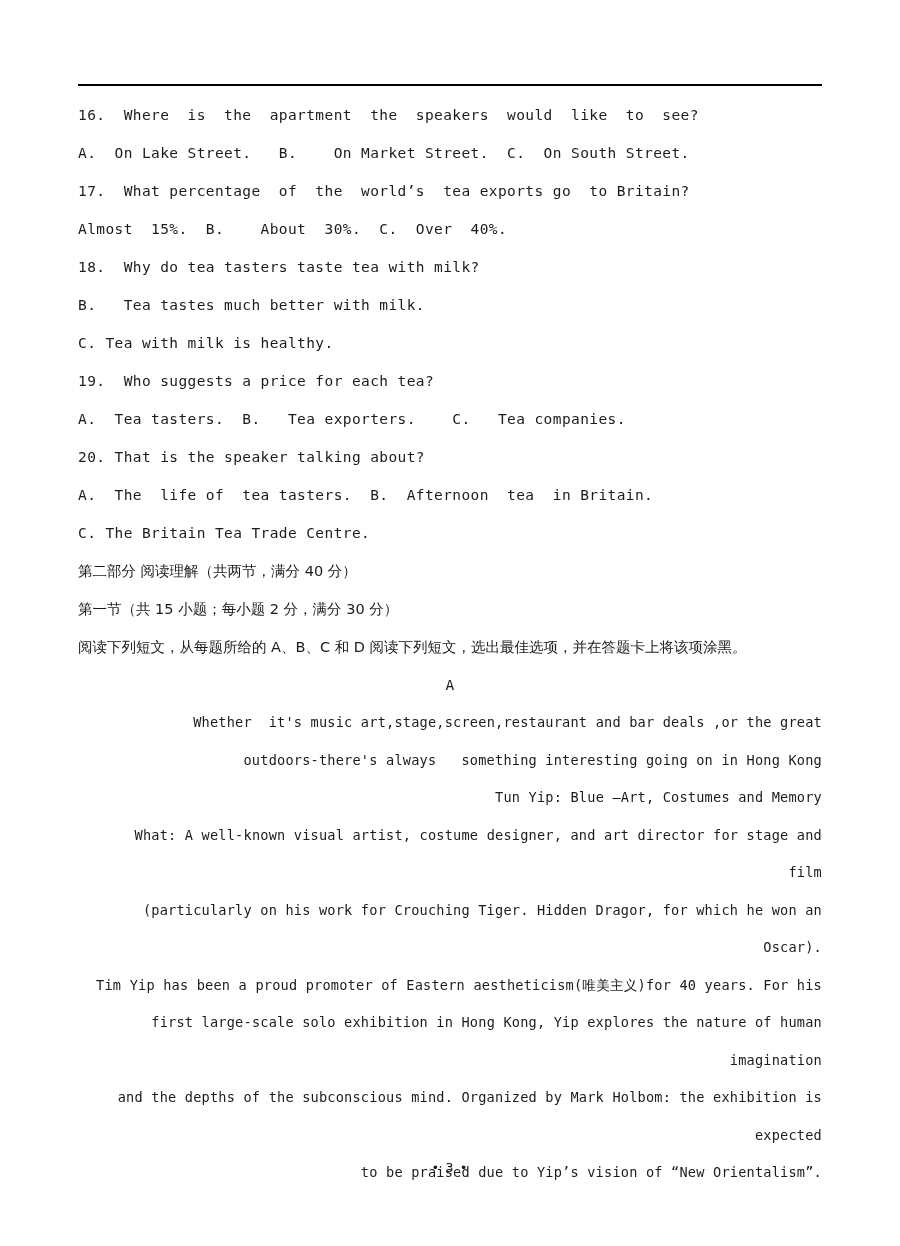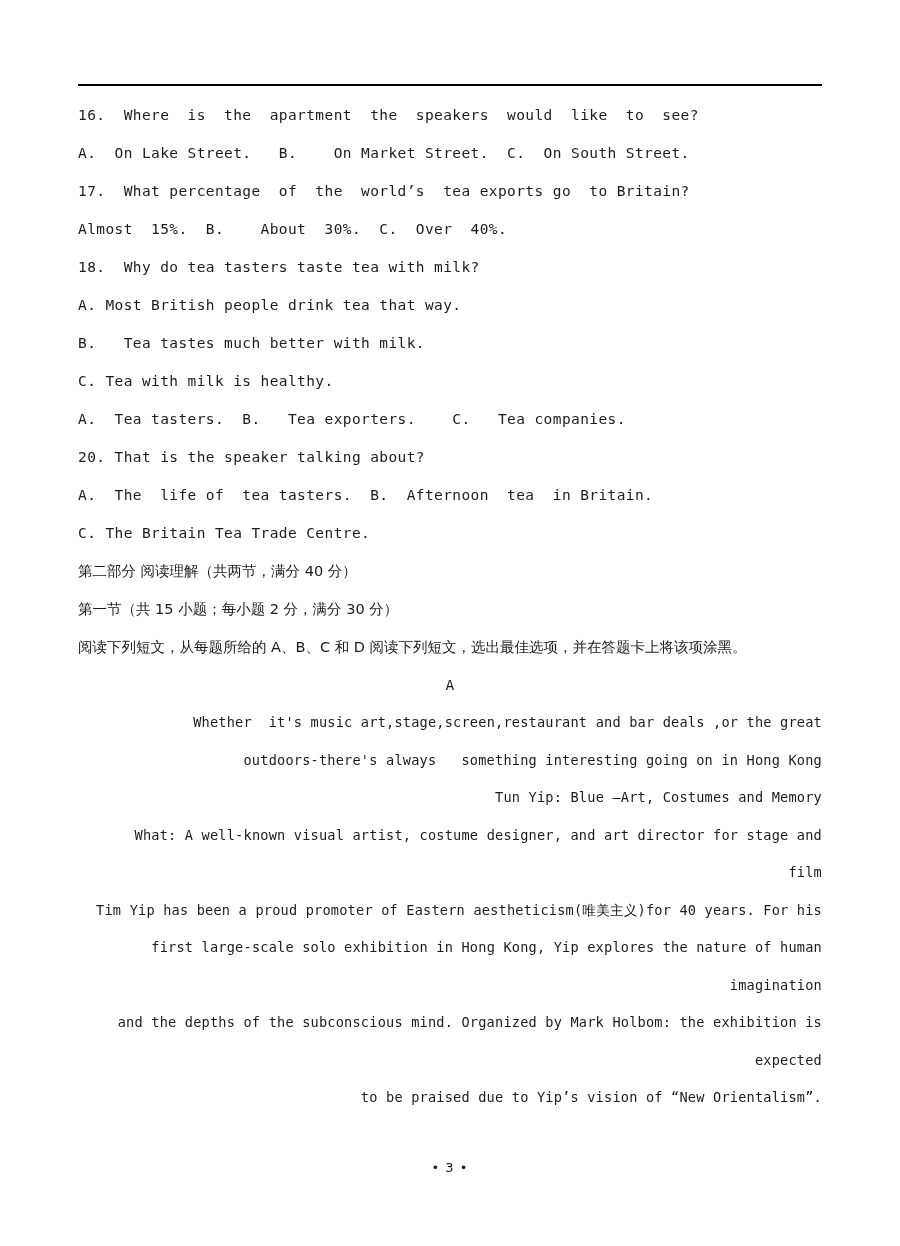--- a/index.html
+++ b/index.html
@@ -86,40 +86,41 @@
   <div class="content">
 
     <div class="line">16.  Where  is  the  apartment  the  speakers  would  like  to  see?</div>
     <div class="line">A.  On Lake Street.   B.    On Market Street.  C.  On South Street.</div>
 
 
     <div class="line">17.  What percentage  of  the  world’s  tea exports go  to Britain?</div>
     <div class="line">Almost  15%.  B.    About  30%.  C.  Over  40%.</div>
 
     <div class="line">18.  Why do tea tasters taste tea with milk?</div>
-    <div class="line">A. Most British people drink tea that way.</div>
     <div class="line">B.   Tea tastes much better with milk.</div>
     <div class="line">C. Tea with milk is healthy.</div>
 
+    <div class="line">19.  Who suggests a price for each tea?</div>
     <div class="line">A.  Tea tasters.  B.   Tea exporters.    C.   Tea companies.</div>
 
     <div class="line">20. That is the speaker talking about?</div>
     <div class="line">A.  The  life of  tea tasters.  B.  Afternoon  tea  in Britain.</div>
     <div class="line">C. The Britain Tea Trade Centre.</div>
 
     <div class="sec-head">第二部分   阅读理解（共两节，满分 40 分）</div>
     <div class="sec-head">第一节（共 15 小题；每小题 2 分，满分 30 分）</div>
     <div class="sec-head">阅读下列短文，从每题所给的 A、B、C 和 D 阅读下列短文，选出最佳选项，并在答题卡上将该项涂黑。</div>
 
     <div class="line center">A</div>
 
     <div class="passage-line">   Whether  it's music art,stage,screen,restaurant and bar deals ,or the great</div>
     <div class="passage-line">outdoors-there's always   something interesting going on in Hong Kong</div>
     <div class="passage-line">   Tun Yip: Blue —Art, Costumes and Memory</div>
     <div class="passage-line">   What: A well-known visual artist, costume designer, and art director for stage and film</div>
+    <div class="passage-line">(particularly on his work for Crouching Tiger. Hidden Dragor, for which he won an Oscar).</div>
     <div class="passage-line">Tim Yip has been a proud promoter of Eastern aestheticism(唯美主义)for 40 years. For his</div>
     <div class="passage-line">first large-scale solo exhibition in Hong Kong, Yip explores the nature of human imagination</div>
     <div class="passage-line">and the depths of the subconscious mind. Organized by Mark Holbom: the exhibition is expected</div>
     <div class="passage-line">to be praised due to Yip’s vision of “New Orientalism”.</div>
 
   </div>
 
   <div class="footer">• 3 •</div>
 </div>
 

